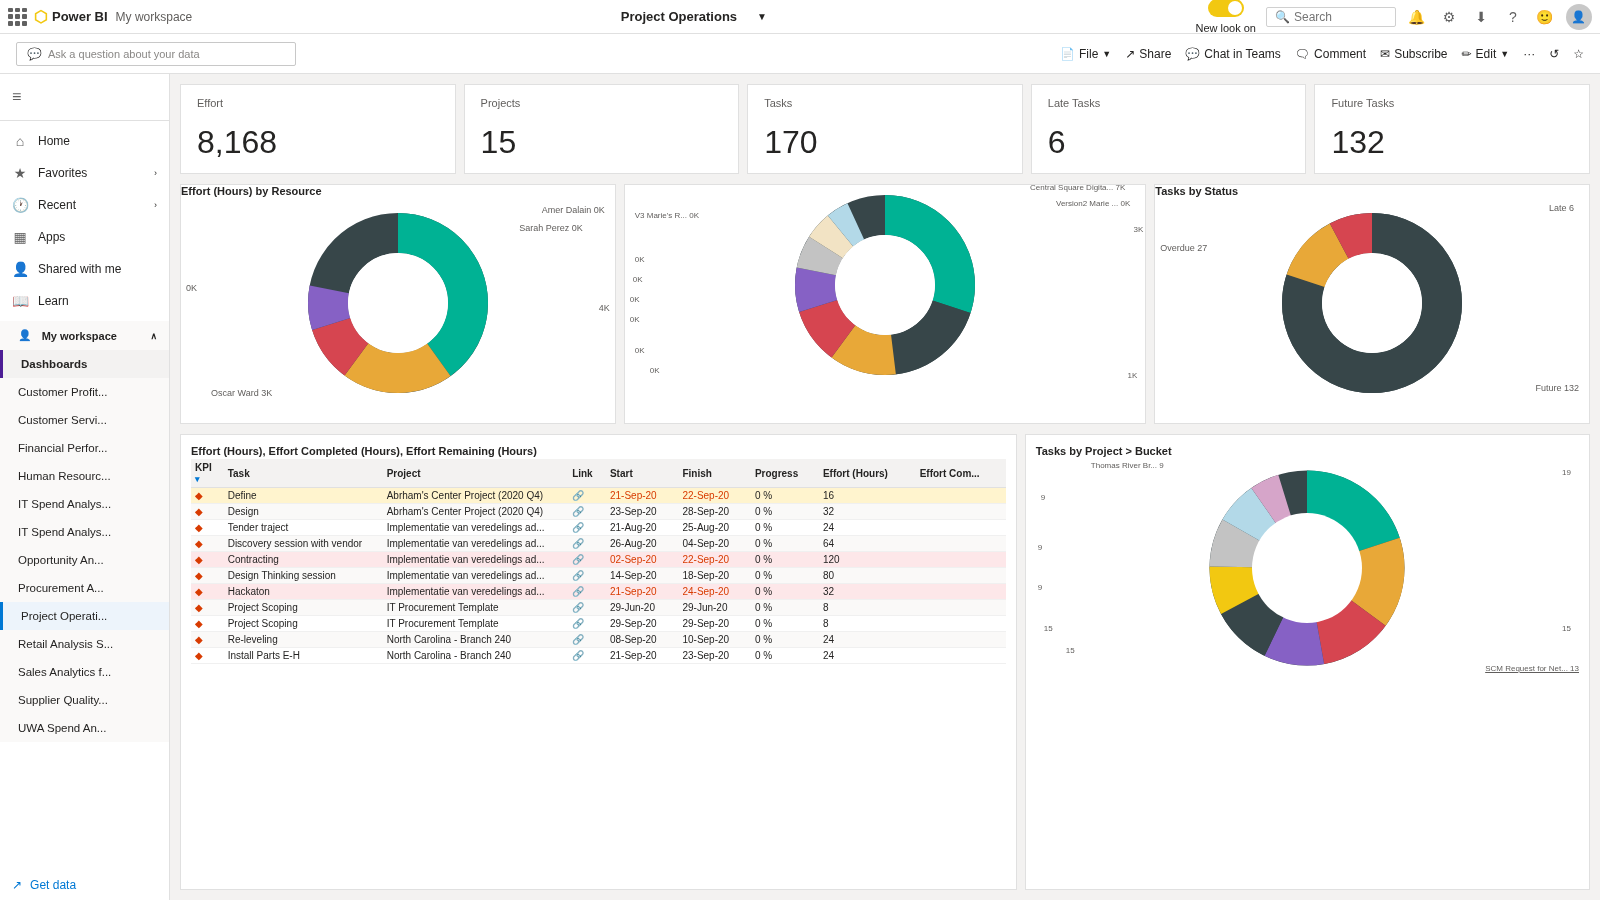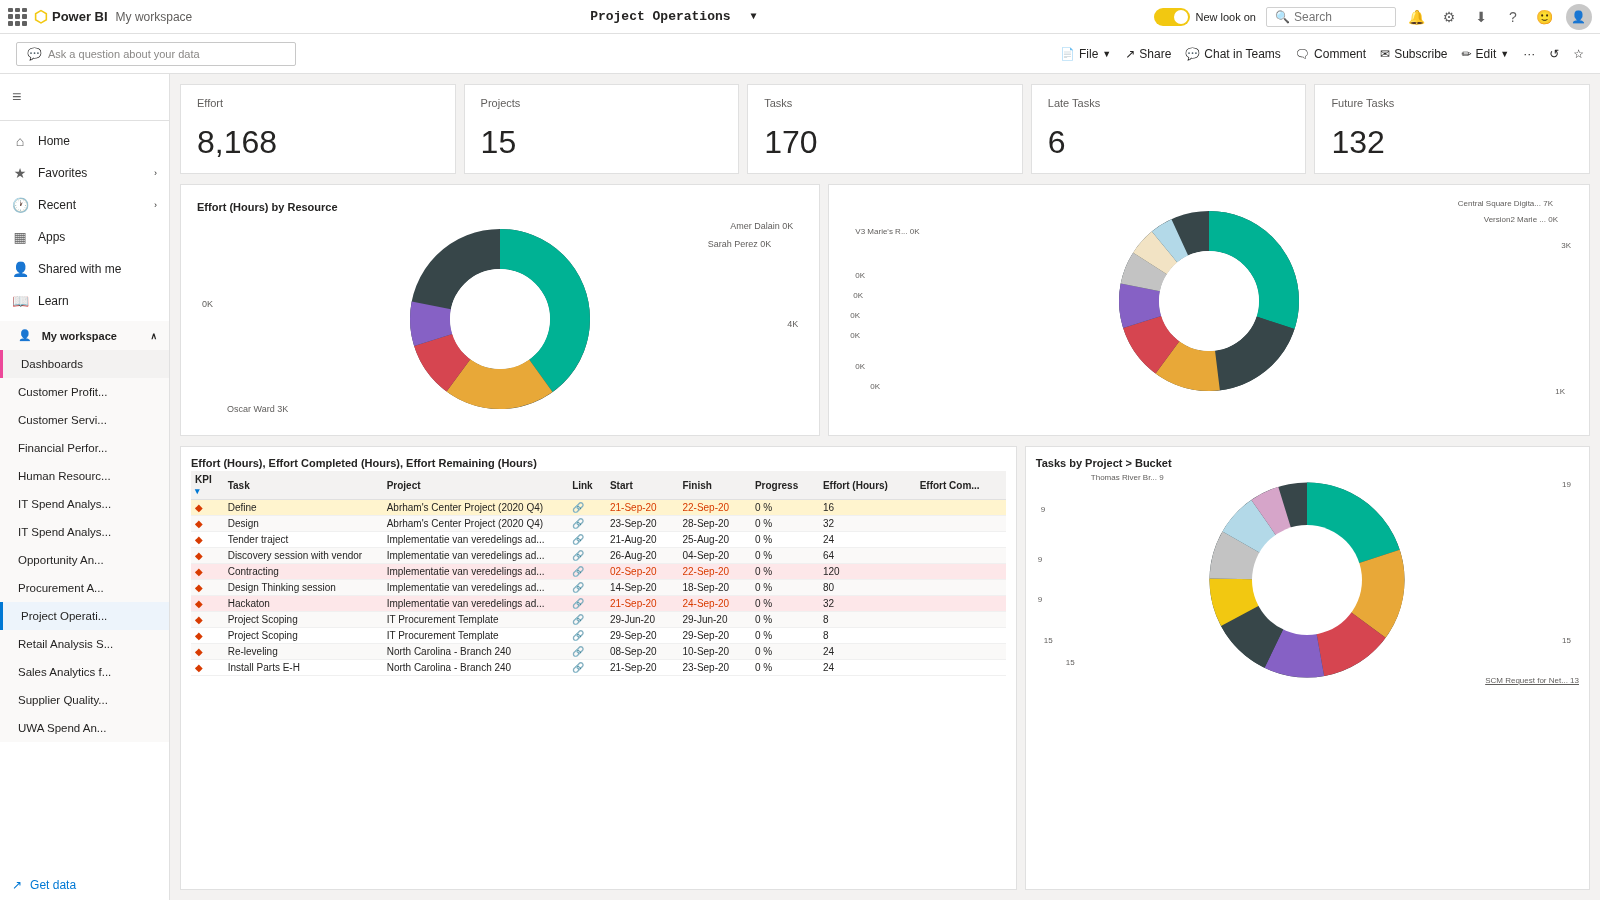--- a/index.html
+++ b/index.html
@@ -7,23 +7,23 @@
 
     
     .topbar { display: flex; align-items: center; background: #fff; height: 34px; border-bottom: 1px solid #e0e0e0; padding: 0 8px; gap: 8px; flex-shrink: 0; }
     .topbar-left { display: flex; align-items: center; gap: 8px; }
     .grid-icon { display: grid; grid-template-columns: repeat(3,5px); gap: 2px; width: 18px; height: 18px; }
     .grid-icon span { background: #616161; border-radius: 1px; }
     .powerbi-logo { display: flex; align-items: center; gap: 4px; font-weight: 700; font-size: 13px; color: #252423; }
     .powerbi-logo .logo-icon { color: #f2c811; font-size: 16px; }
     .workspace-label { color: #605e5c; font-size: 12px; }
     .topbar-center { flex: 1; display: flex; justify-content: center; align-items: center; gap: 8px; }
-    .project-ops { display: flex; align-items: center; gap: 20px; font-size: 13px; font-weight: 600; font-family: Liberation Mono, monospace; }
+    .project-ops { display: flex; align-items: center; gap: 20px; font-size: 13px; font-weight: 600; }
     .topbar-right { display: flex; align-items: center; gap: 10px; }
-    .toggle-switch { display: flex; align-items: center; gap: 5px; }
+    .toggle-switch { display: flex; align-items: center; gap: 5px; flex-direction: column; }
     .toggle-knob { width: 36px; height: 18px; background: #f2c811; border-radius: 9px; position: relative; cursor: pointer; }
     .toggle-knob::after { content: ''; position: absolute; right: 2px; top: 2px; width: 14px; height: 14px; background: white; border-radius: 50%; }
     .new-look-label { font-size: 11px; color: #252423; }
     .search-box { display: flex; align-items: center; border: 1px solid #d0d0d0; border-radius: 2px; padding: 2px 8px; gap: 4px; background: #fff; width: 130px; }
     .search-box input { border: none; outline: none; font-size: 12px; width: 90px; }
     .icon-btn { width: 22px; height: 22px; display: flex; align-items: center; justify-content: center; cursor: pointer; color: #616161; font-size: 14px; }
 
     
     .secondbar { display: flex; align-items: center; background: #fff; height: 40px; border-bottom: 1px solid #e0e0e0; padding: 0 12px; gap: 16px; flex-shrink: 0; }
     .secondbar-item { display: flex; align-items: center; gap: 4px; color: #252423; cursor: pointer; font-size: 12px; padding: 4px 4px; }
@@ -50,21 +50,21 @@
     .content { flex: 1; overflow-y: auto; padding: 10px; display: flex; flex-direction: column; gap: 10px; }
 
     
     .kpi-row { display: flex; gap: 8px; }
     .kpi-card { flex: 1; background: #fff; border: 1px solid #e0e0e0; padding: 12px 16px; display: flex; flex-direction: column; min-height: 90px; }
     .kpi-label { font-size: 11px; color: #605e5c; margin-bottom: 6px; }
     .kpi-value { font-size: 32px; font-weight: 300; color: #252423; margin-top: auto; }
 
     
     .charts-row { display: flex; gap: 8px; }
-    .chart-card { background: #fff; border: 1px solid #e0e0e0; padding: 16px; flex: 1; min-height: 240px; position: relative; }
+    .chart-card { background: #fff; border: 1px solid #e0e0e0; padding: 0; flex: 1; min-height: 240px; position: relative; }
     .chart-card.wide { flex: 1.2; }
     .chart-title { font-size: 11px; color: #252423; font-weight: 600; margin-bottom: 6px; }
 
     
     .donut-container { position: relative; display: flex; align-items: center; justify-content: center; width: 100%; height: 200px; }
 
     
     .bottom-row { display: flex; gap: 8px; flex: 1; }
     .table-card { background: #fff; border: 1px solid #e0e0e0; padding: 10px; flex: 1.2; min-height: 220px; overflow: hidden; }
     .tasks-bucket-card { background: #fff; border: 1px solid #e0e0e0; padding: 10px; flex: 0.8; }
@@ -201,21 +201,21 @@
         <span class="nav-icon">📖</span>
         <span>Learn</span>
       </div>
     </div>
     <div class="sidebar-sub">
       <div class="nav-item" style="font-weight:600;font-size:11px;">
         <span>👤</span>
         <span>My workspace</span>
         <span style="margin-left:auto;font-size:9px;">∧</span>
       </div>
-      <div class="nav-item active-item" style="border-left:3px solid #ec4899; font-weight:400;">
+      <div class="nav-item active-item" style="border-left:3px solid #4c1d95; font-weight:700;">
         <span>Dashboards</span>
       </div>
       <div class="nav-item">
         <span>Customer Profit...</span>
       </div>
       <div class="nav-item">
         <span>Customer Servi...</span>
       </div>
       <div class="nav-item">
         <span>Financial Perfor...</span>
@@ -325,20 +325,35 @@
           <div style="position:absolute; top:70px; left:10px; font-size:8px; color:#605e5c;">0K</div>
           <div style="position:absolute; top:90px; left:8px; font-size:8px; color:#605e5c;">0K</div>
           <div style="position:absolute; top:110px; left:5px; font-size:8px; color:#605e5c;">0K</div>
           <div style="position:absolute; top:130px; left:5px; font-size:8px; color:#605e5c;">0K</div>
           <div style="position:absolute; bottom:30px; left:10px; font-size:8px; color:#605e5c;">0K</div>
           <div style="position:absolute; bottom:10px; left:25px; font-size:8px; color:#605e5c;">0K</div>
           <div style="position:absolute; bottom:5px; right:8px; font-size:8px; color:#605e5c;margin-top:12px;">1K</div>
         </div>
       </div>
 
+      <div class="chart-card">
+        <div class="chart-title">Tasks by Status</div>
+        <div class="donut-container">
+          <svg class="donut" width="200" height="200" viewBox="0 0 200 200">
+            <circle cx="100" cy="100" r="70" fill="none" stroke="#374649" stroke-width="40" stroke-dasharray="440"></circle>
+            <circle cx="100" cy="100" r="70" fill="none" stroke="#374649" stroke-width="40" stroke-dasharray="352 88" stroke-dashoffset="0" transform="rotate(-90 100 100)"></circle>
+            <circle cx="100" cy="100" r="70" fill="none" stroke="#e8a838" stroke-width="40" stroke-dasharray="53 387" stroke-dashoffset="-352" transform="rotate(-90 100 100)"></circle>
+            <circle cx="100" cy="100" r="70" fill="none" stroke="#d64550" stroke-width="40" stroke-dasharray="35 405" stroke-dashoffset="-405" transform="rotate(-90 100 100)"></circle>
+            <circle cx="100" cy="100" r="50" fill="white"></circle>
+          </svg>
+          <div style="position:absolute; top:0px; right:15px; font-size:9px; color:#605e5c;">Late 6</div>
+          <div style="position:absolute; top:40px; left:5px; font-size:9px; color:#605e5c;">Overdue 27</div>
+          <div style="position:absolute; bottom:10px; right:10px; font-size:9px; color:#605e5c;">Future 132</div>
+        </div>
+      </div>
     </div>
 
     <div class="bottom-row">
 
       <div class="table-card">
         <div class="table-title">Effort (Hours), Effort Completed (Hours), Effort Remaining (Hours)</div>
         <table class="data-table">
           <thead>
             <tr>
               <th>KPI<br><span class="kpi-filter">▾</span></th>

